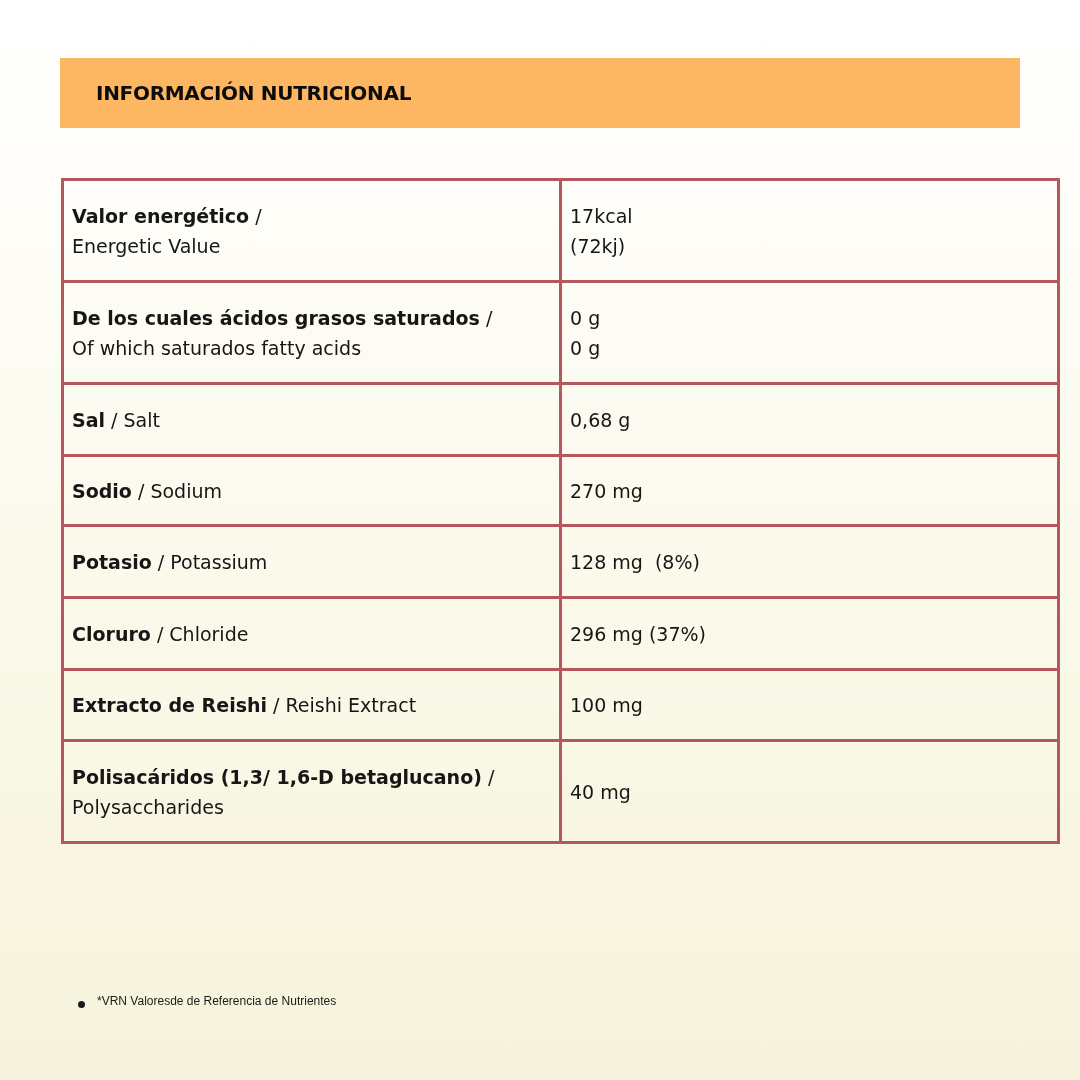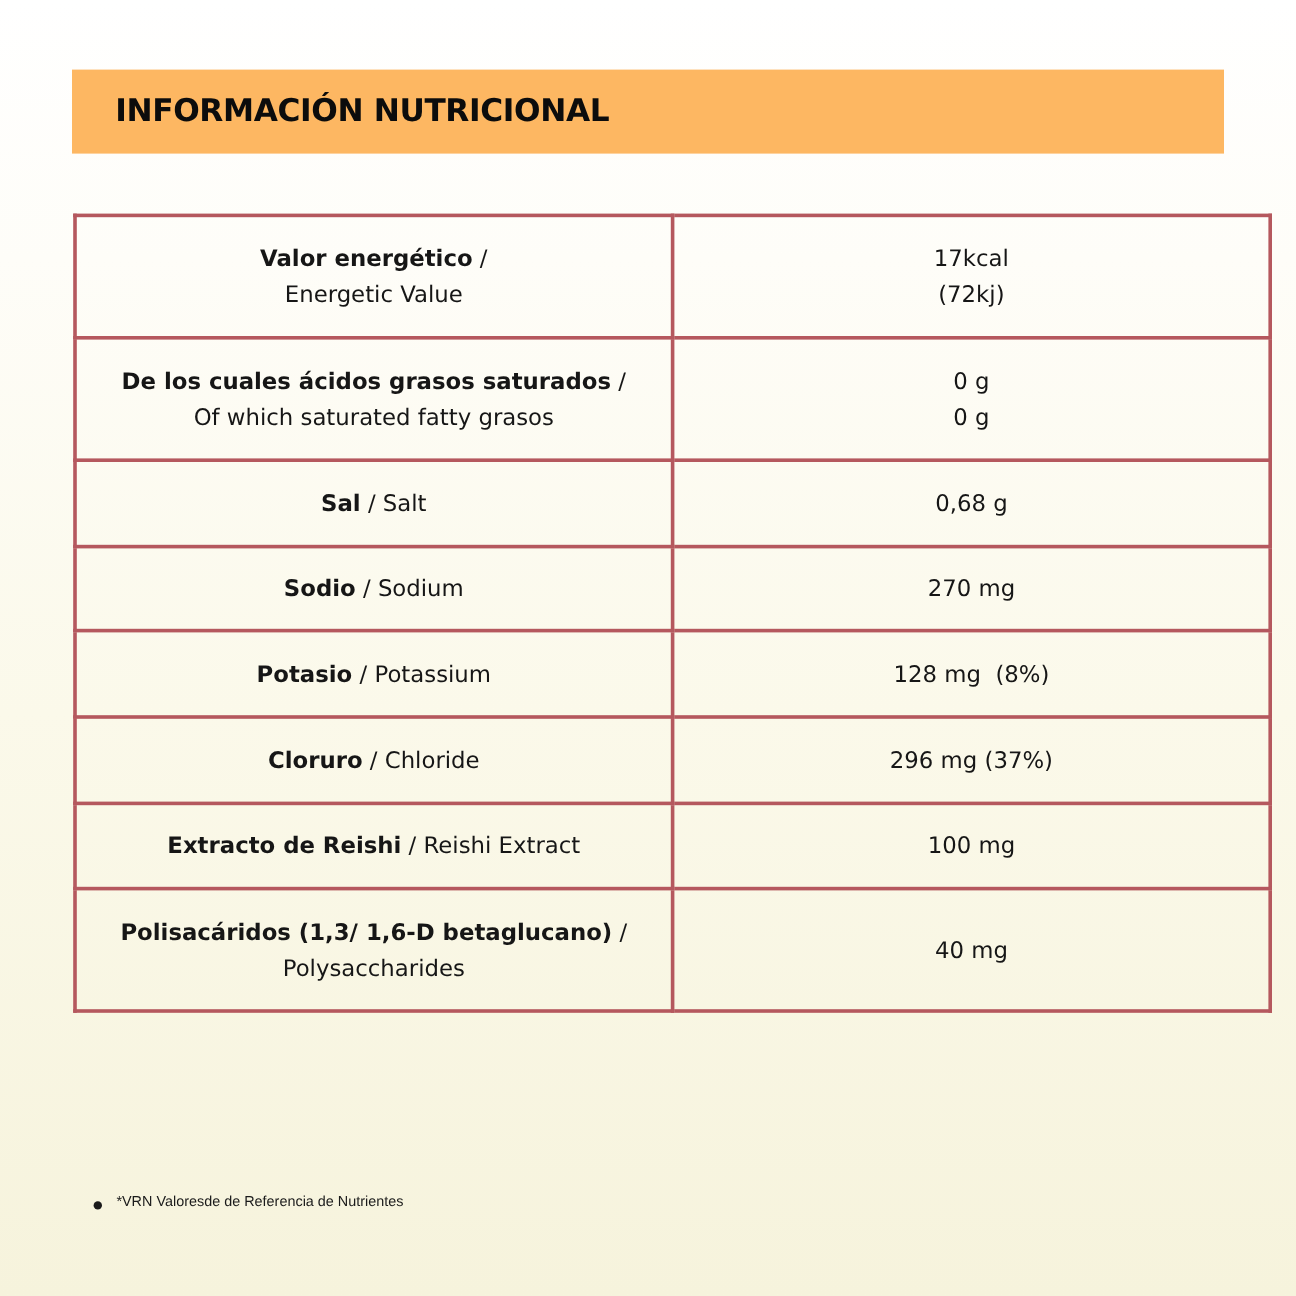--- a/index.html
+++ b/index.html
@@ -23,35 +23,34 @@
       height: 70px;
       background: #fdb762;
       display: flex;
       align-items: center;
       box-sizing: border-box;
       padding-left: 36px;
     }
     .header-title {
       font-family: "DejaVu Sans", sans-serif;
       font-weight: bold;
-      font-size: 26px;
+      font-size: 20px;
       letter-spacing: -0.3px;
       color: #0c0c0c;
     }
     .nutri-table {
       position: absolute;
       left: 61px;
       top: 178px;
       width: 958px;
       border-collapse: collapse;
       table-layout: fixed;
     }
     .nutri-table td {
       border: 3px solid #b5585e;
-      text-align: center;
       vertical-align: middle;
       padding: 0 8px;
       font-size: 19px;
       line-height: 30px;
       color: #161616;
     }
     .nutri-table td.label-cell { width: 479px; }
     .nutri-table td.value-cell { width: 479px; }
     .bold { font-weight: bold; }
     .line { display: block; white-space: nowrap; }
@@ -91,21 +90,21 @@
       </td>
       <td class="value-cell">
         <span class="line">17kcal</span>
         <span class="line">(72kj)</span>
       </td>
     </tr>
 
     <tr style="height:102px;">
       <td class="label-cell">
         <span class="line"><span class="bold">De los cuales ácidos grasos saturados</span><span> /</span></span>
-        <span class="line"><span>Of which saturated fatty grasos</span></span>
+        <span class="line"><span>Of which saturados fatty acids</span></span>
       </td>
       <td class="value-cell">
         <span class="line">0 g</span>
         <span class="line">0 g</span>
       </td>
     </tr>
 
 
     <tr style="height:72px;">
       <td class="label-cell">

